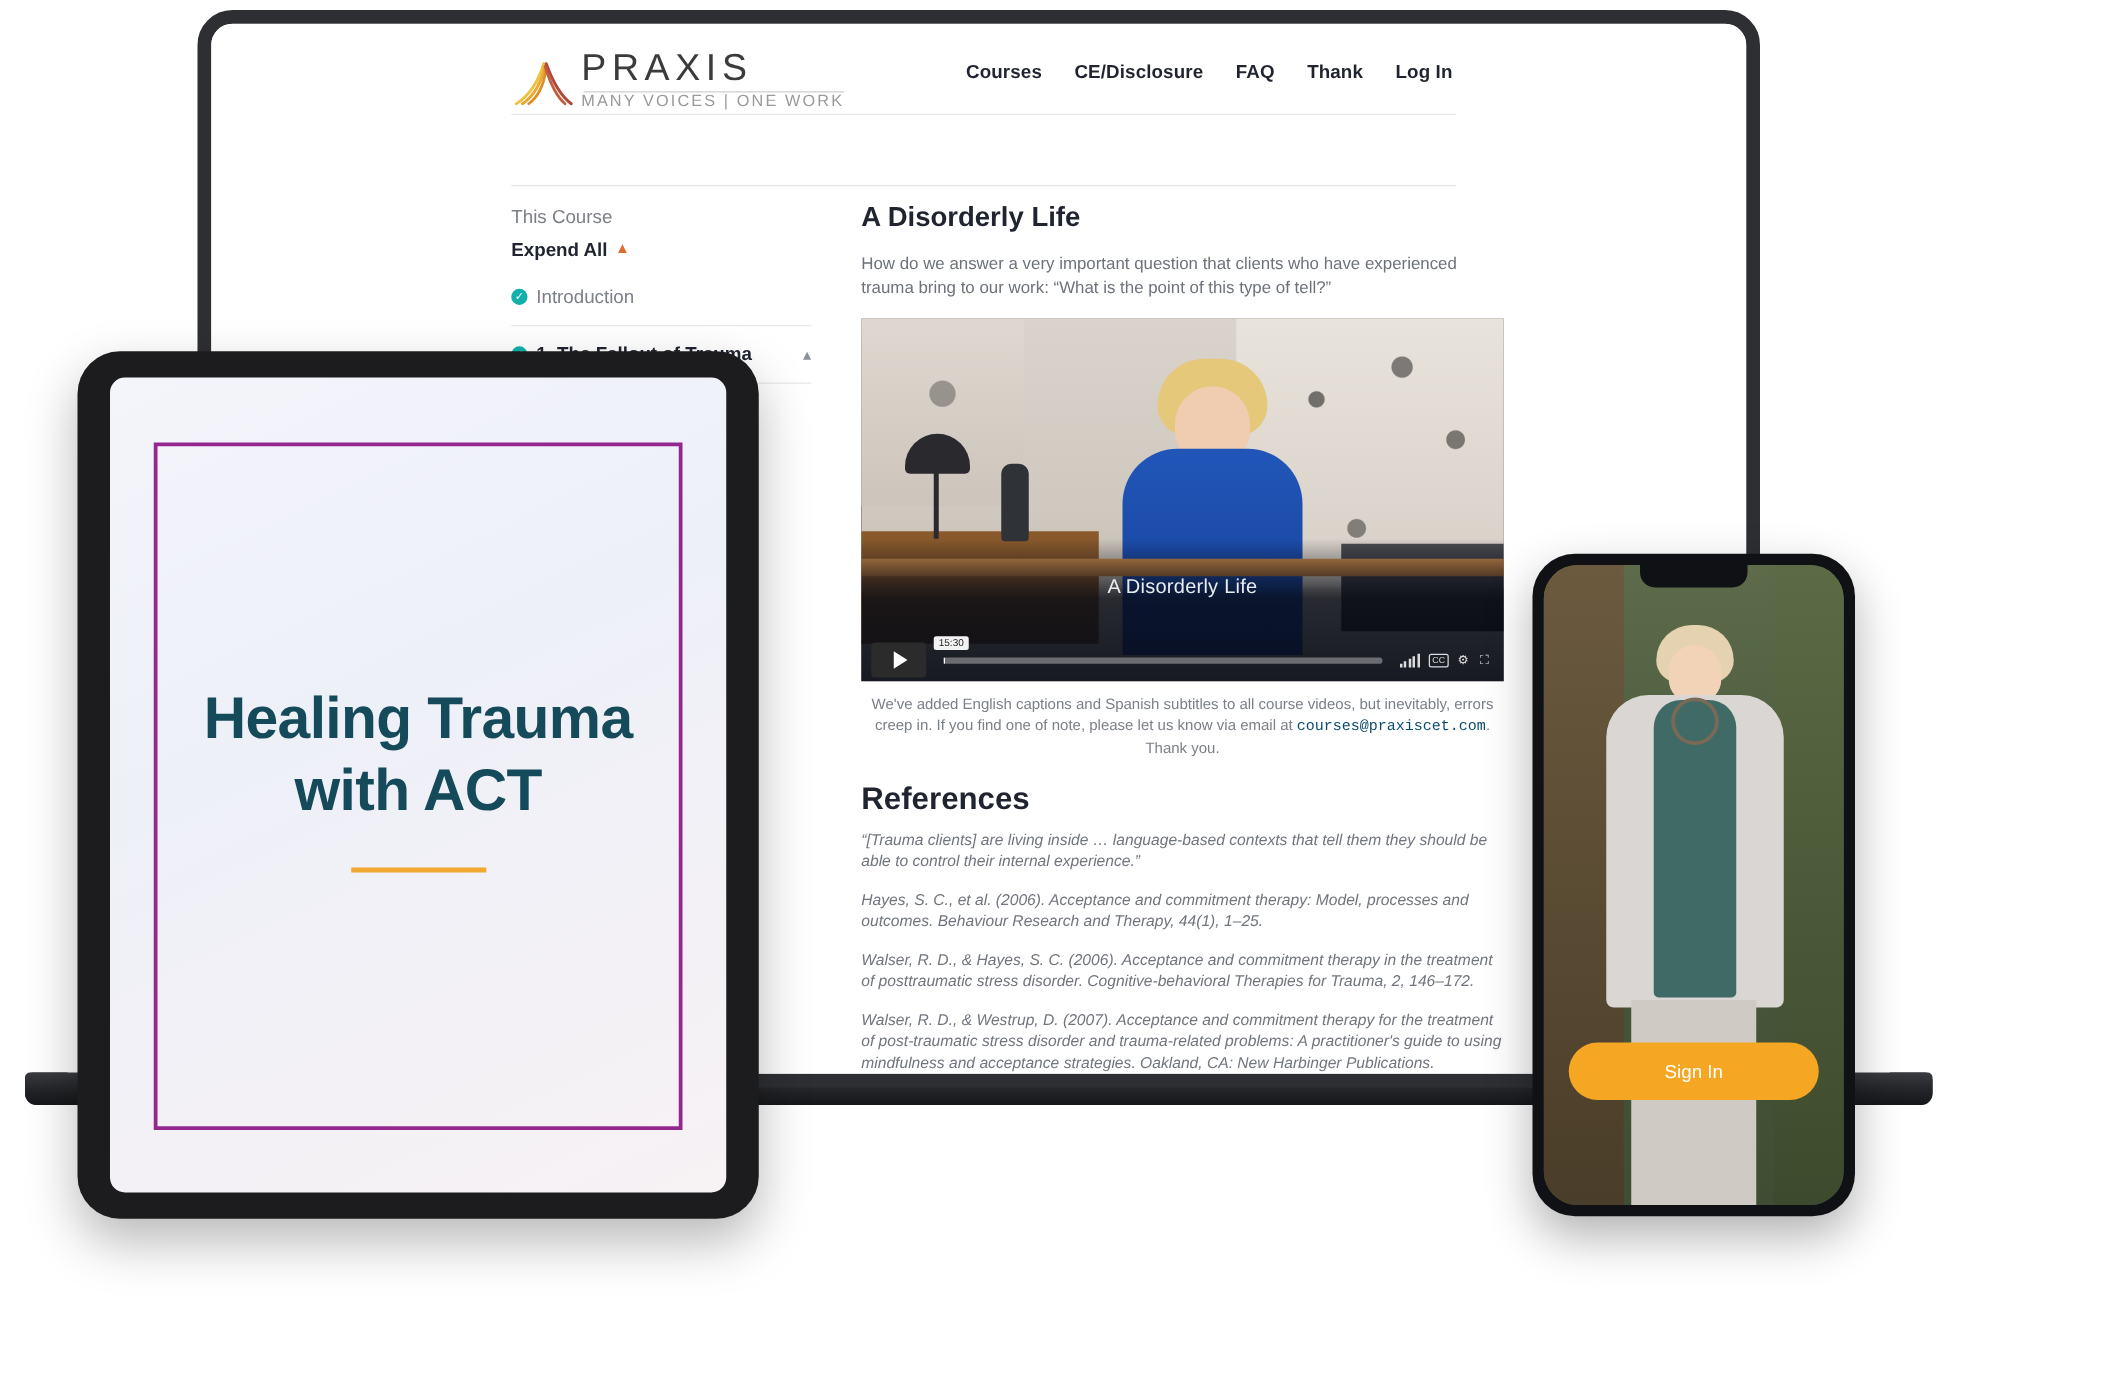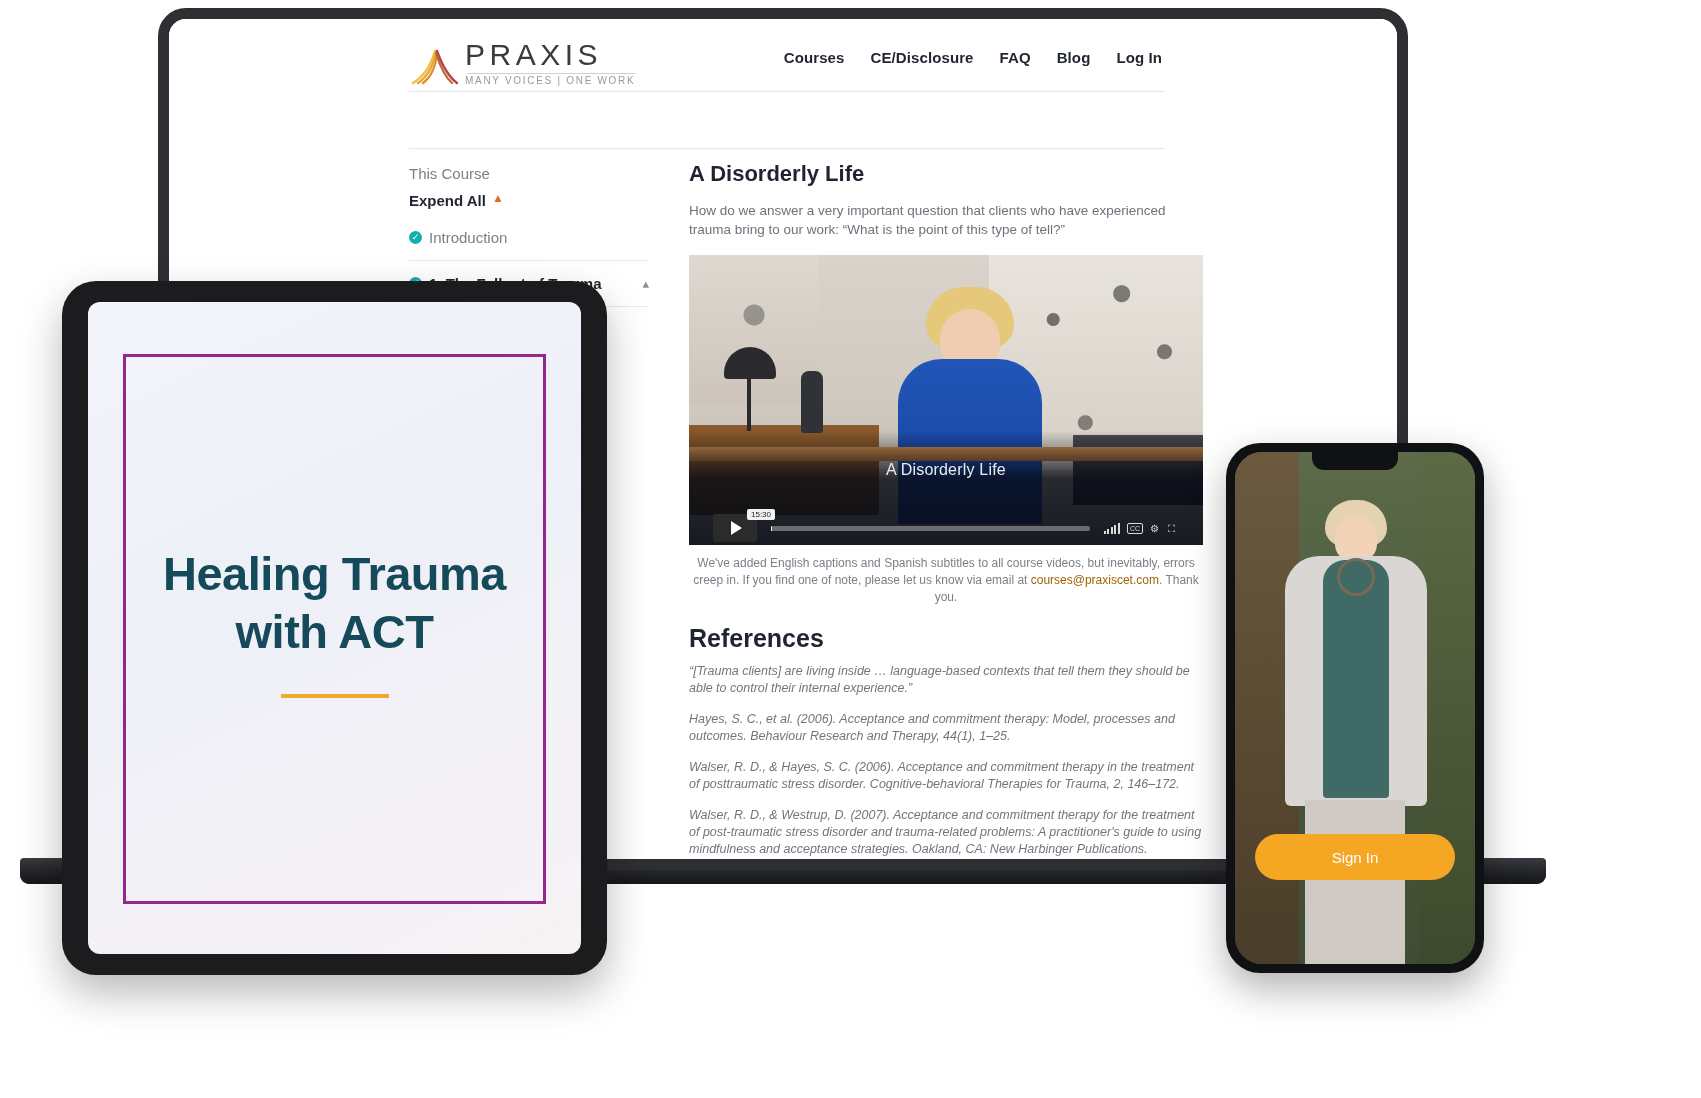--- a/index.html
+++ b/index.html
@@ -45,21 +45,21 @@
   }
   .logo-wrap{ position:absolute; left:240px; top:21px; display:flex; align-items:flex-end; }
   .logo-mark{ width:52px; height:38px; position:relative; }
   .logo-text{ margin-left:4px; }
   .logo-word{
     font-size:30px; letter-spacing:4.5px; color:#3b3b3b; font-weight:400;
     line-height:30px; font-family:"Liberation Sans", sans-serif;
   }
   .logo-rule{ height:1px; background:#cfcfcf; margin:3px 0 2px 2px; }
   .logo-tag{
-    font-size:10px; letter-spacing:1.7px; color:#9a9a9a; line-height:9px;
+    font-size:13px; letter-spacing:1.7px; color:#9a9a9a; line-height:9px;
   }
   .top-nav{
     position:absolute; right:235px; top:30px; display:flex; gap:26px; align-items:center;
   }
   .top-nav a{
     font-size:15px; font-weight:bold; color:#1f2430; text-decoration:none;
     letter-spacing:0.1px; white-space:nowrap;
   }
 
   .header-rule{ position:absolute; left:240px; right:232px; top:72px; height:1px; background:#e6e6e6; }
@@ -151,21 +151,21 @@
   .v-scrim{
     position:absolute; left:0; right:0; top:176px; height:114px;
     background:linear-gradient(180deg, rgba(6,10,20,0) 0%, rgba(6,10,20,.82) 42%, rgba(6,10,20,.9) 100%);
   }
   .v-title{
     position:absolute; left:0; right:0; top:206px; text-align:center;
     color:#e9ecef; font-size:16px; letter-spacing:.2px;
   }
   .v-controls{
     position:absolute; left:0; right:0; bottom:0; height:34px;
-    display:flex; align-items:center; padding:0 24px; gap:8px;
+    display:flex; align-items:center; padding:0 8px; gap:8px;
   }
   .v-play{
     width:44px; height:28px; background:#2b2b2b; border-radius:3px;
     display:flex; align-items:center; justify-content:center; cursor:pointer;
   }
   .v-play i{
     width:0;height:0;border-left:11px solid #fff;border-top:7px solid transparent;border-bottom:7px solid transparent;
     margin-left:3px; display:block;
   }
   .v-time{
@@ -178,21 +178,21 @@
   .v-track::after{ content:""; position:absolute; left:0; top:0; height:5px; width:1px; background:#fff; border-radius:3px;}
   .v-right{ display:flex; align-items:center; gap:7px; }
   .v-vol{ display:flex; align-items:flex-end; gap:1.5px; height:11px; }
   .v-vol span{ width:2px; background:#dcdcdc; display:block; }
   .v-cc{ font-size:7px; color:#dcdcdc; border:1px solid #dcdcdc; border-radius:2px; padding:0 2px; line-height:9px; }
   .v-gear, .v-full{ width:11px; height:11px; color:#dcdcdc; font-size:10px; line-height:11px; }
 
   .caption-note{
     width:514px; font-size:12px; line-height:17px; color:#7b8089; text-align:center; margin-top:10px;
   }
-  .caption-note a{ color:#a16207; text-decoration:none; }
+  .caption-note a{ color:#0c4a6e; text-decoration:none;font-family:Liberation Mono, monospace; }
 
   .ref-title{ font-size:25px; color:#1f2430; font-weight:bold; margin:18px 0 10px 0; }
   .ref-p{ font-size:12.5px; line-height:17px; color:#70757e; font-style:italic; margin:0 0 14px 0; max-width:514px; }
 
   
   #tablet{
     position:absolute; left:62px; top:281px; width:545px; height:694px;
     background:#1c1c1e; border-radius:34px; box-shadow:0 18px 42px rgba(0,0,0,.28);
   }
   #tablet-screen{
@@ -271,21 +271,21 @@
             <div class="logo-word">PRAXIS</div>
             <div class="logo-rule"></div>
             <div class="logo-tag">MANY VOICES  |  ONE WORK</div>
           </div>
         </div>
 
         <nav class="top-nav">
           <a href="#">Courses</a>
           <a href="#">CE/Disclosure</a>
           <a href="#">FAQ</a>
-          <a href="#">Blog</a>
+          <a href="#">Thank</a>
           <a href="#">Log In</a>
         </nav>
       </div>
       <div class="header-rule"></div>
 
       <div class="subnav-rule"></div>
 
       <div class="course-body">
 
         <aside class="sidebar">

